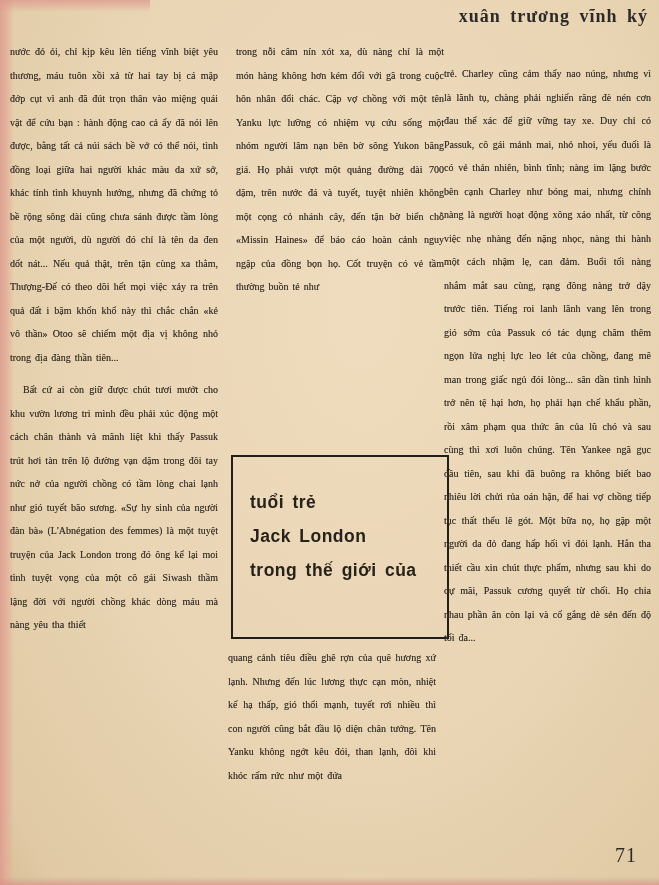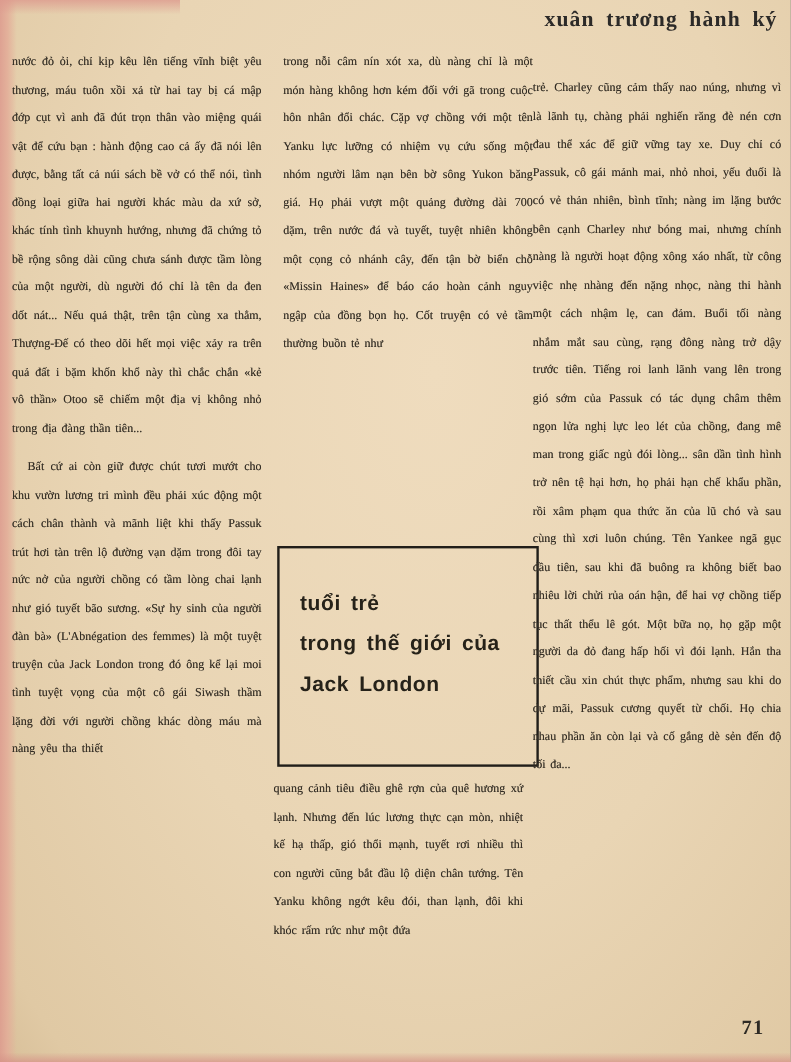--- a/index.html
+++ b/index.html
@@ -79,50 +79,50 @@
     font-size: 17.5px;
     line-height: 34px;
     letter-spacing: 0.5px;
     word-spacing: 3px;
     color: #262219;
   }
   .page-number {
     position: absolute;
     right: 22px;
     bottom: 18px;
-    font-size: 17px;
-    font-weight: 700;
+    font-size: 20px;
+    font-weight: 400;
     letter-spacing: 1px;
     color: #2e2a24;
   }
 </style>
 </head>
 <body>
 
 <div class="page">
 
   <div class="edge-left"></div>
   <div class="edge-topleft"></div>
   <div class="edge-bottom"></div>
 
-  <div class="header">xuân trương hành ký</div>
+  <div class="header">xuân trương vĩnh ký</div>
 
   <div class="col col1">
     <p>nước đỏ ỏi, chỉ kịp kêu lên tiếng vĩnh biệt yêu thương, máu tuôn xồi xả từ hai tay bị cá mập đớp cụt vì anh đã đút trọn thân vào miệng quái vật để cứu bạn : hành động cao cả ấy đã nói lên được, bằng tất cả núi sách bề vở có thể nói, tình đồng loại giữa hai người khác màu da xứ sở, khác tính tình khuynh hướng, nhưng đã chứng tỏ bề rộng sông dài cũng chưa sánh được tầm lòng của một người, dù người đó chỉ là tên da đen dốt nát... Nếu quả thật, trên tận cùng xa thẳm, Thượng-Đế có theo dõi hết mọi việc xảy ra trên quả đất i bặm khốn khổ này thì chắc chắn «kẻ vô thần» Otoo sẽ chiếm một địa vị không nhỏ trong địa đàng thần tiên...</p>
     <p class="indent">Bất cứ ai còn giữ được chút tươi mướt cho khu vườn lương tri mình đều phải xúc động một cách chân thành và mãnh liệt khi thấy Passuk trút hơi tàn trên lộ đường vạn dặm trong đôi tay nức nở của người chồng có tầm lòng chai lạnh như gió tuyết bão sương. «Sự hy sinh của người đàn bà» (L'Abnégation des femmes) là một tuyệt truyện của Jack London trong đó ông kể lại moi tình tuyệt vọng của một cô gái Siwash thầm lặng đời với người chồng khác dòng máu mà nàng yêu tha thiết</p>
   </div>
 
   <div class="col col2a">
     <p>trong nỗi câm nín xót xa, dù nàng chỉ là một món hàng không hơn kém đối với gã trong cuộc hôn nhân đổi chác. Cặp vợ chồng với một tên Yanku lực lưỡng có nhiệm vụ cứu sống một nhóm người lâm nạn bên bờ sông Yukon băng giá. Họ phải vượt một quảng đường dài 700 dặm, trên nước đá và tuyết, tuyệt nhiên không một cọng cỏ nhánh cây, đến tận bờ biển chỗ «Missin Haines» để báo cáo hoàn cảnh nguy ngập của đồng bọn họ. Cốt truyện có vẻ tầm thường buồn tẻ như</p>
   </div>
 
   <div class="title-box">
     <div class="title-line">tuổi trẻ</div>
+    <div class="title-line">Jack London</div>
     <div class="title-line">trong thế giới của</div>
-    <div class="title-line">Jack London</div>
   </div>
 
   <div class="col col2b">
     <p>quang cảnh tiêu điều ghê rợn của quê hương xứ lạnh. Nhưng đến lúc lương thực cạn mòn, nhiệt kế hạ thấp, gió thổi mạnh, tuyết rơi nhiều thì con người cũng bắt đầu lộ diện chân tướng. Tên Yanku không ngớt kêu đói, than lạnh, đôi khi khóc rấm rức như một đứa</p>
   </div>
 
   <div class="col col3">
     <p>trẻ. Charley cũng cảm thấy nao núng, nhưng vì là lãnh tụ, chàng phải nghiến răng đè nén cơn đau thể xác để giữ vững tay xe. Duy chỉ có Passuk, cô gái mảnh mai, nhỏ nhoi, yếu đuối là có vẻ thản nhiên, bình tĩnh; nàng im lặng bước bên cạnh Charley như bóng mai, nhưng chính nàng là người hoạt động xông xáo nhất, từ công việc nhẹ nhàng đến nặng nhọc, nàng thi hành một cách nhậm lẹ, can đảm. Buổi tối nàng nhắm mắt sau cùng, rạng đông nàng trở dậy trước tiên. Tiếng roi lanh lãnh vang lên trong gió sớm của Passuk có tác dụng châm thêm ngọn lửa nghị lực leo lét của chồng, đang mê man trong giấc ngủ đói lòng... sân dần tình hình trở nên tệ hại hơn, họ phải hạn chế khẩu phần, rồi xâm phạm qua thức ăn của lũ chó và sau cùng thì xơi luôn chúng. Tên Yankee ngã gục đầu tiên, sau khi đã buông ra không biết bao nhiêu lời chửi rủa oán hận, để hai vợ chồng tiếp tục thất thểu lê gót. Một bữa nọ, họ gặp một người da đỏ đang hấp hối vì đói lạnh. Hắn tha thiết cầu xin chút thực phẩm, nhưng sau khi do dự mãi, Passuk cương quyết từ chối. Họ chia nhau phần ăn còn lại và cố gắng dè sẻn đến độ tối đa...</p>
   </div>
 

